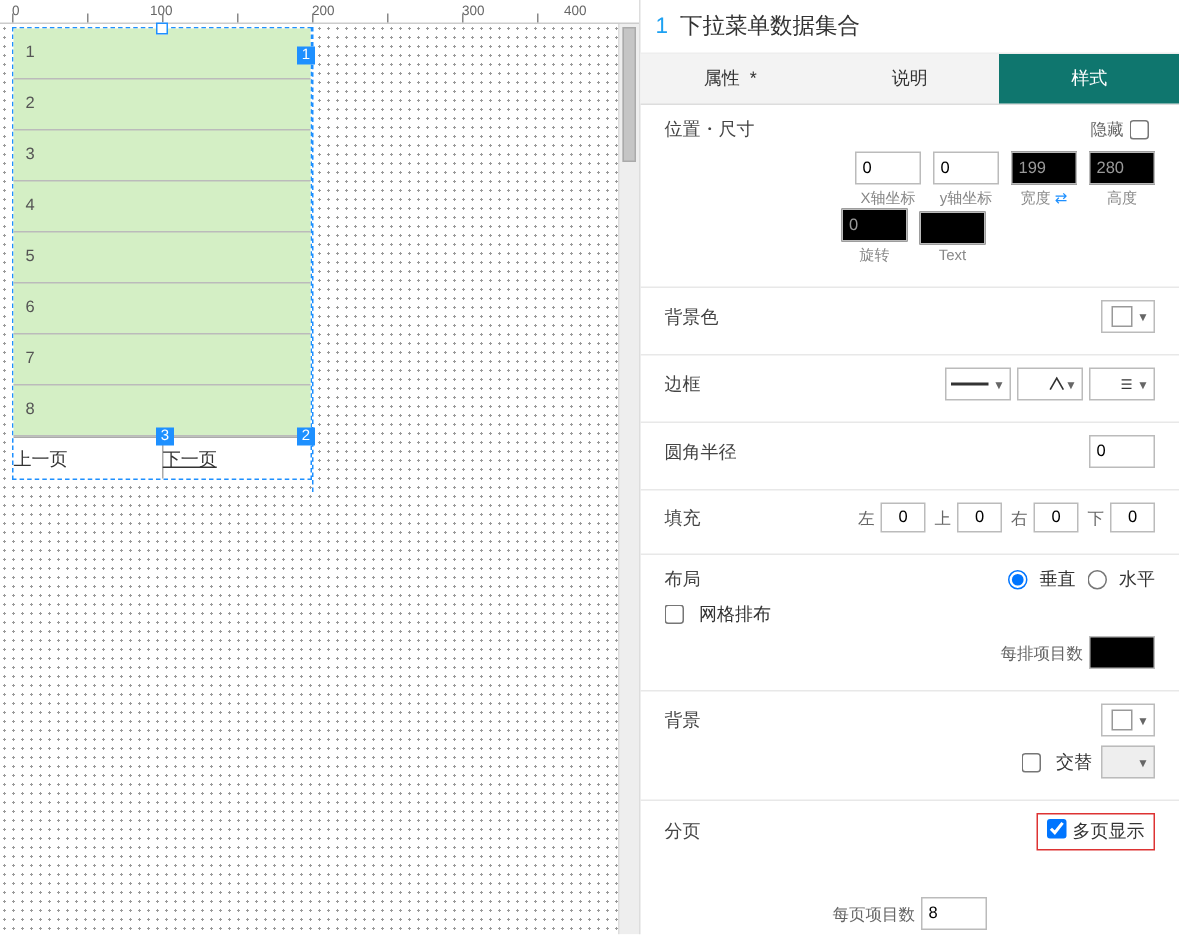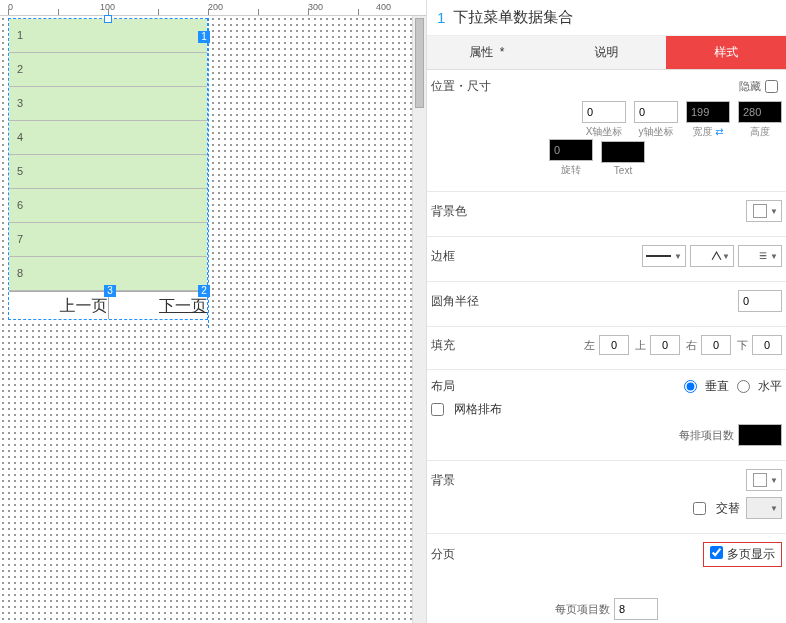--- a/index.html
+++ b/index.html
@@ -7,38 +7,38 @@
 .app{display:flex;width:786px;height:623px;}
 .canvas-area{width:426px;height:623px;position:relative;background:#fff;overflow:hidden;}
 .ruler-h{position:absolute;top:0;left:0;right:0;height:16px;background:#fff;border-bottom:1px solid #ccc;}
 .ruler-h span{position:absolute;font-size:9px;color:#666;top:2px;}
 .tick{position:absolute;width:1px;height:6px;background:#888;bottom:0;}
 .dots{position:absolute;top:16px;left:0;right:0;bottom:0;background-image:radial-gradient(circle,#999 0.8px,transparent 0.8px);background-size:6px 6px;}
 .widget{position:absolute;top:18px;left:8px;width:200px;border:1px dashed #1e90ff;background:#fff;}
 .list{background:#d4efc5;}
 .row{height:34px;border-bottom:1px solid #bbb;padding:10px 8px;font-size:11px;color:#555;}
 .pager{display:flex;height:28px;border-top:1px solid #aaa;}
-.pager div{flex:1;text-align:right;line-height:28px;font-size:16px;border-right:1px solid #aaa;}
+.pager div{flex:1;text-align:left;line-height:28px;font-size:12px;border-right:1px solid #aaa;}
 .pager div:last-child{border-right:none;text-decoration:underline;}
 .handle{position:absolute;width:8px;height:8px;background:#fff;border:1px solid #1e90ff;}
 .handle.tc{top:-4px;left:50%;margin-left:-4px;}
 .badge{position:absolute;background:#1e90ff;color:#fff;font-size:10px;width:12px;height:12px;line-height:12px;text-align:center;}
 .b1{top:12px;right:-3px;}
 .b2{bottom:22px;right:-3px;}
 .b3{bottom:22px;left:95px;}
 .vguide{position:absolute;top:18px;left:208px;width:1px;height:310px;border-left:1px dashed #1e90ff;}
 .scroll-v{position:absolute;right:0;top:16px;bottom:0;width:14px;background:#eee;border-left:1px solid #ddd;}
 .scroll-thumb{background:#c5c5c5;position:absolute;left:2px;right:2px;top:2px;height:90px;border:1px solid #aaa;}
 .panel{flex:1;background:#fff;border-left:1px solid #ddd;display:flex;flex-direction:column;}
 .ptitle{display:flex;align-items:center;padding:8px 10px;font-size:15px;border-bottom:1px solid #eee;}
 .ptitle .idx{color:#1da1f2;margin-right:8px;}
 .tabs{display:flex;background:#f3f3f3;border-bottom:1px solid #ddd;}
 .tab{flex:1;text-align:center;padding:8px 0;font-size:12px;color:#333;cursor:pointer;}
-.tab.active{background:#ef4444;color:#fff;font-family:Liberation Serif, serif;}
-.sect{padding:8px 4px;border-bottom:1px solid #e8e8e8;}
+.tab.active{background:#0f766e;color:#fff;font-family:Liberation Serif, serif;}
+.sect{padding:8px 16px;border-bottom:1px solid #e8e8e8;}
 .srow{display:flex;align-items:center;margin-bottom:6px;}
 .slabel{font-size:12px;color:#444;flex:0 0 60px;}
 .spacer{flex:1;}
 .rlabel{font-size:11px;color:#666;margin-right:4px;}
 input[type=text].num{width:44px;height:22px;border:1px solid #bbb;font-size:11px;text-align:left;padding:0 4px;}
 input[type=text].num:disabled{background:#000000;color:#999;}
 .sublabel{font-size:10px;color:#888;margin-top:2px;width:44px;text-align:center;}
 .col{display:flex;flex-direction:column;align-items:center;}
 .chk{width:13px;height:13px;margin-right:4px;vertical-align:middle;}
 .dd{width:36px;height:22px;border:1px solid #bbb;background:#fff;display:inline-flex;align-items:center;justify-content:flex-end;padding-right:3px;}

